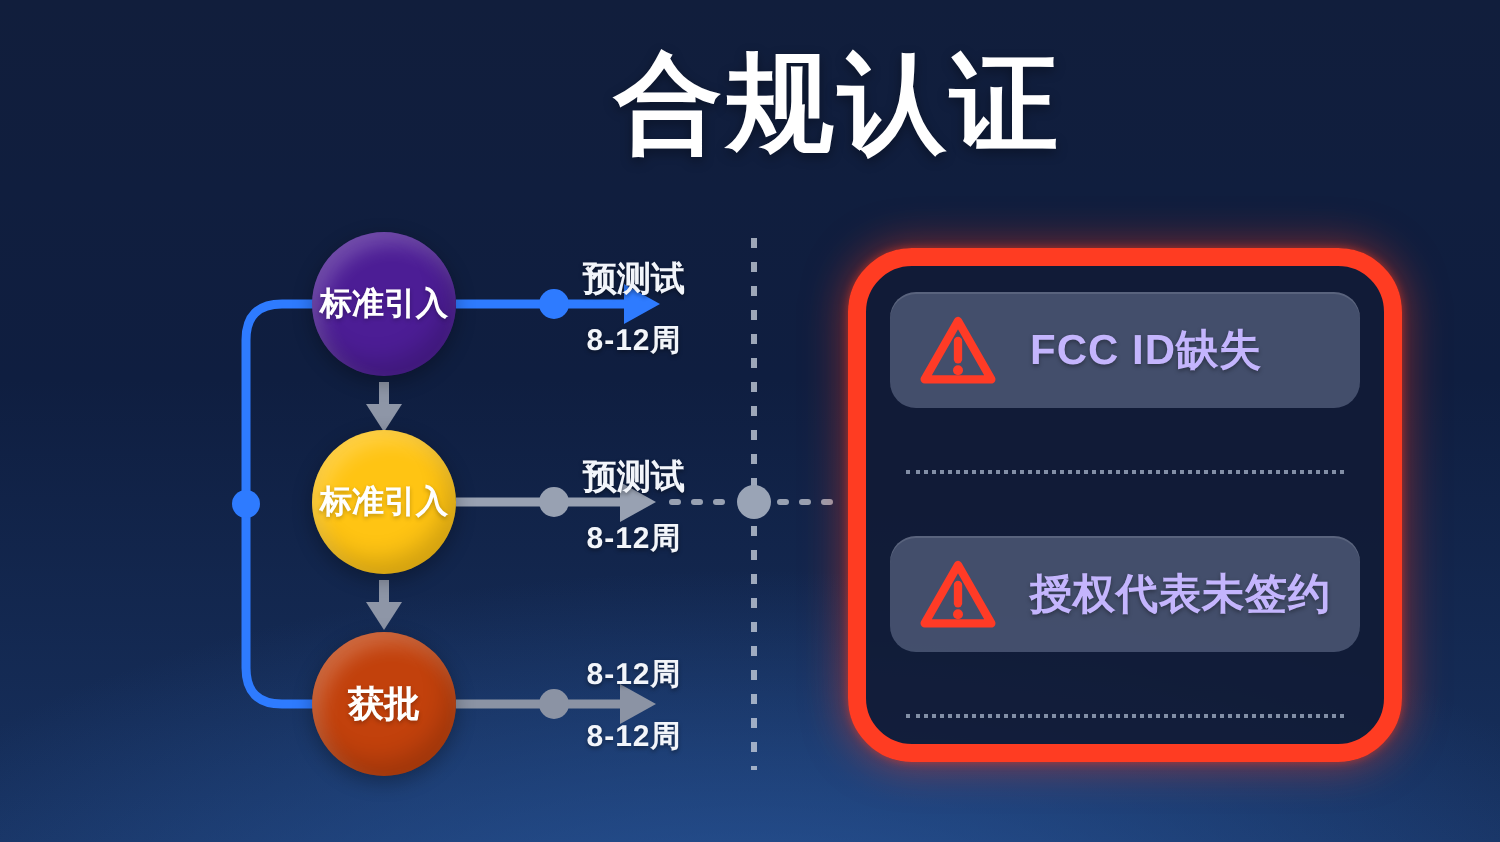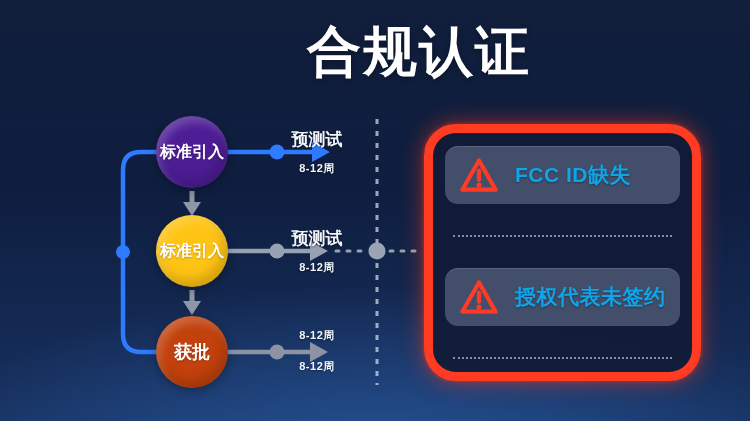--- a/index.html
+++ b/index.html
@@ -25,42 +25,42 @@
     font-weight:700;font-size:16px;color:#fff;text-align:center;
     box-shadow:inset -4px -7px 12px rgba(0,0,0,.18), inset 4px 6px 10px rgba(255,255,255,.22), 0 3px 10px rgba(0,0,0,.3);
     text-shadow:0 1px 2px rgba(0,0,0,.25);
   }
   .node-approved{font-size:18px;}
   .flow-label{
     position:absolute;transform:translateX(-50%);white-space:nowrap;
     color:#f2f5fa;text-shadow:0 1px 2px rgba(0,0,0,.4);margin-left:40px;
   }
   .lbl-strong{font-size:17px;font-weight:800;}
-  .lbl-weeks{font-size:11px;font-weight:600;letter-spacing:.5px;}
+  .lbl-weeks{font-size:15px;font-weight:600;letter-spacing:.5px;}
   .branch-label{
     position:absolute;left:40px;top:241px;width:72px;text-align:right;
     font-size:18px;font-weight:800;white-space:nowrap;text-shadow:0 1px 2px rgba(0,0,0,.4);
   }
   .issues-panel{
     position:absolute;left:424px;top:124px;width:277px;height:257px;
     box-sizing:border-box;border:9px solid #ff3c22;border-radius:32px;
     background:rgba(17,27,54,.92);
     box-shadow:0 0 22px rgba(255,60,30,.55), 0 0 4px rgba(255,60,30,.5);
   }
   .issues-inner{
     position:absolute;inset:0;padding:13px 12px;box-sizing:border-box;
     display:flex;flex-direction:column;justify-content:space-between;
   }
   .issue-card{
     height:58px;border-radius:13px;background:rgba(142,156,184,.40);
     display:flex;align-items:center;padding:0 14px;box-sizing:border-box;
     box-shadow:inset 0 1px 0 rgba(255,255,255,.12);
   }
   .issue-label{font-size:21px;font-weight:800;margin-left:16px;letter-spacing:.5px;
-    color:#0ea5e9;text-shadow:0 1px 2px rgba(0,0,0,.35);}
+    color:#c4b5fd;text-shadow:0 1px 2px rgba(0,0,0,.35);}
   .divider{border-top:2px dotted rgba(168,181,203,.75);margin:0 8px;}
   .warn-icon{flex:0 0 auto;}
 </style>
 </head>
 <body>
 
 <div class="stage">
 
   <div class="title">合规认证</div>
 

